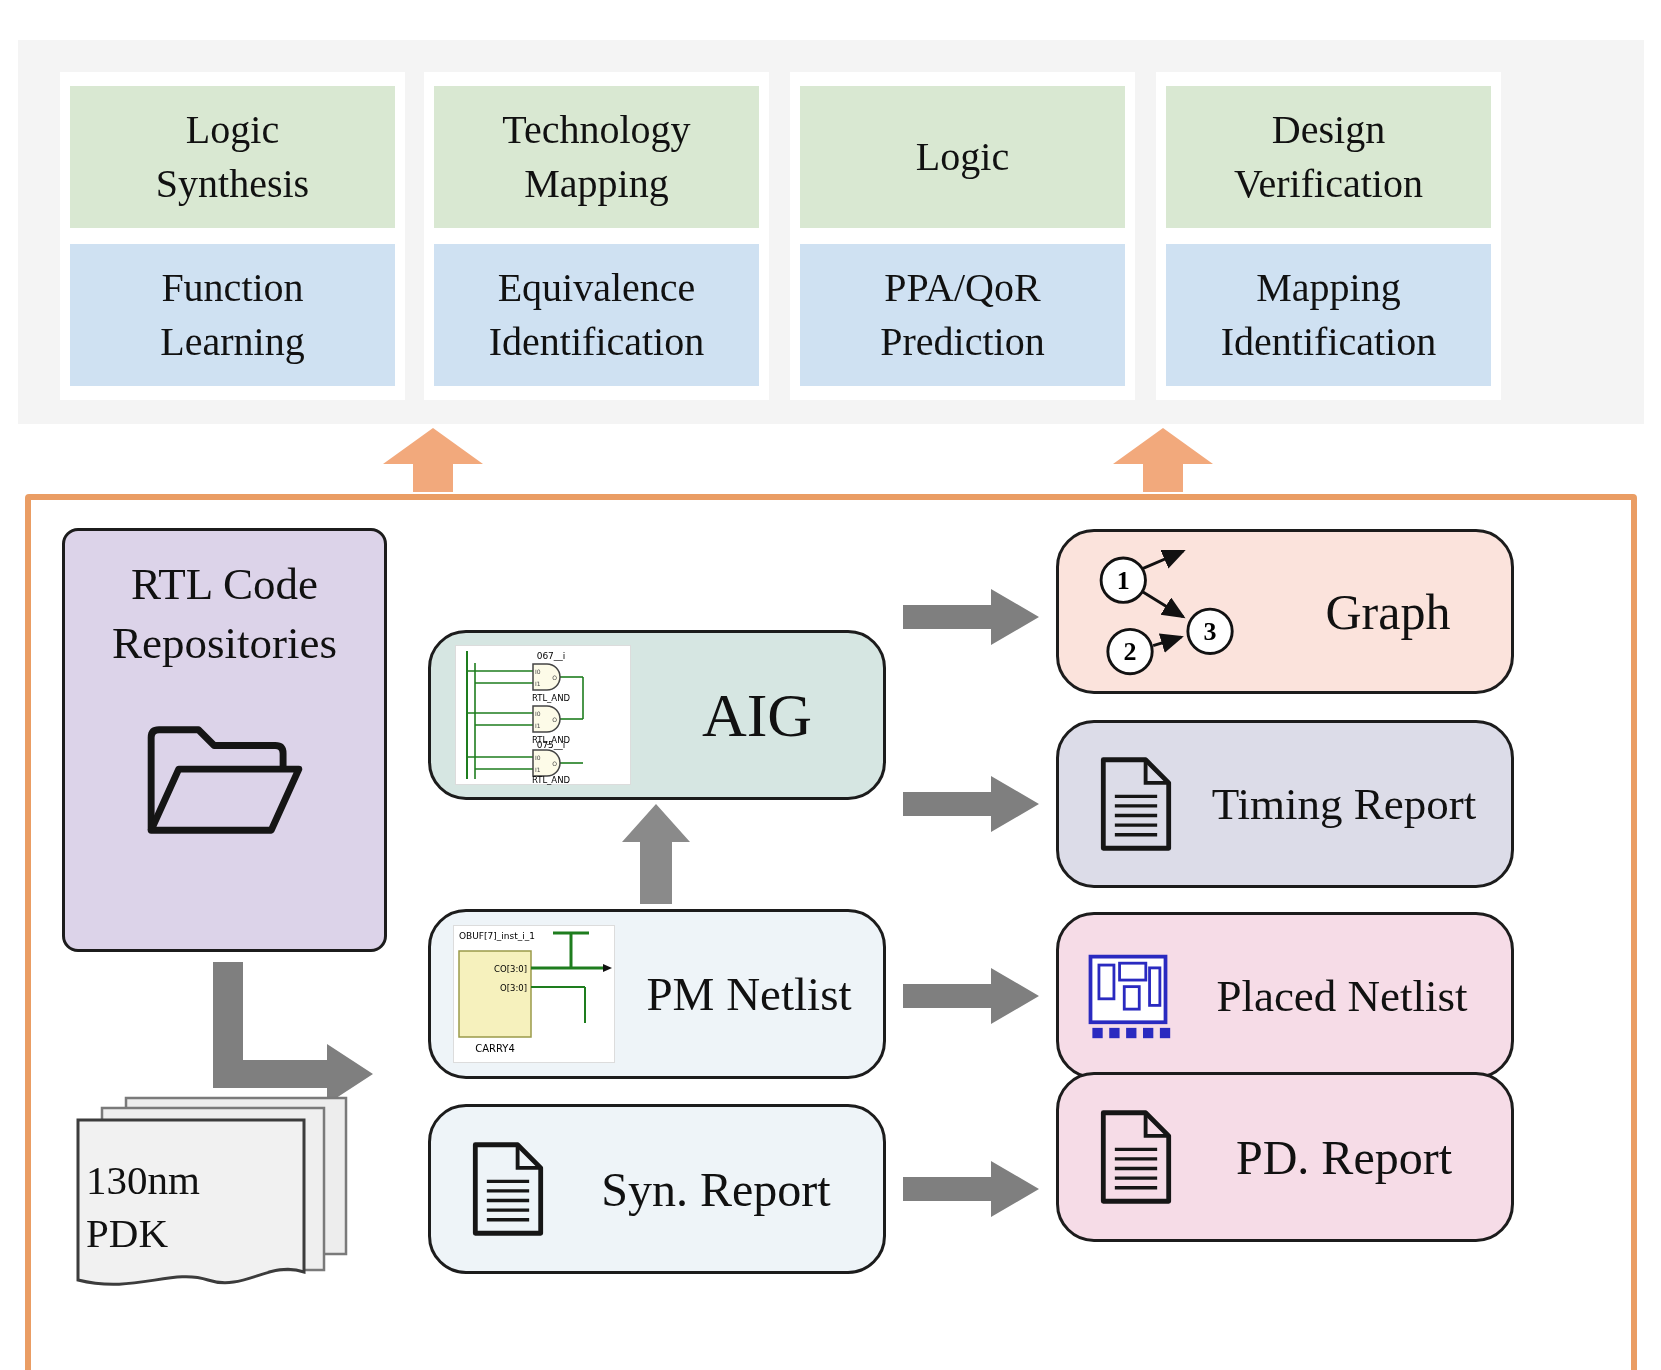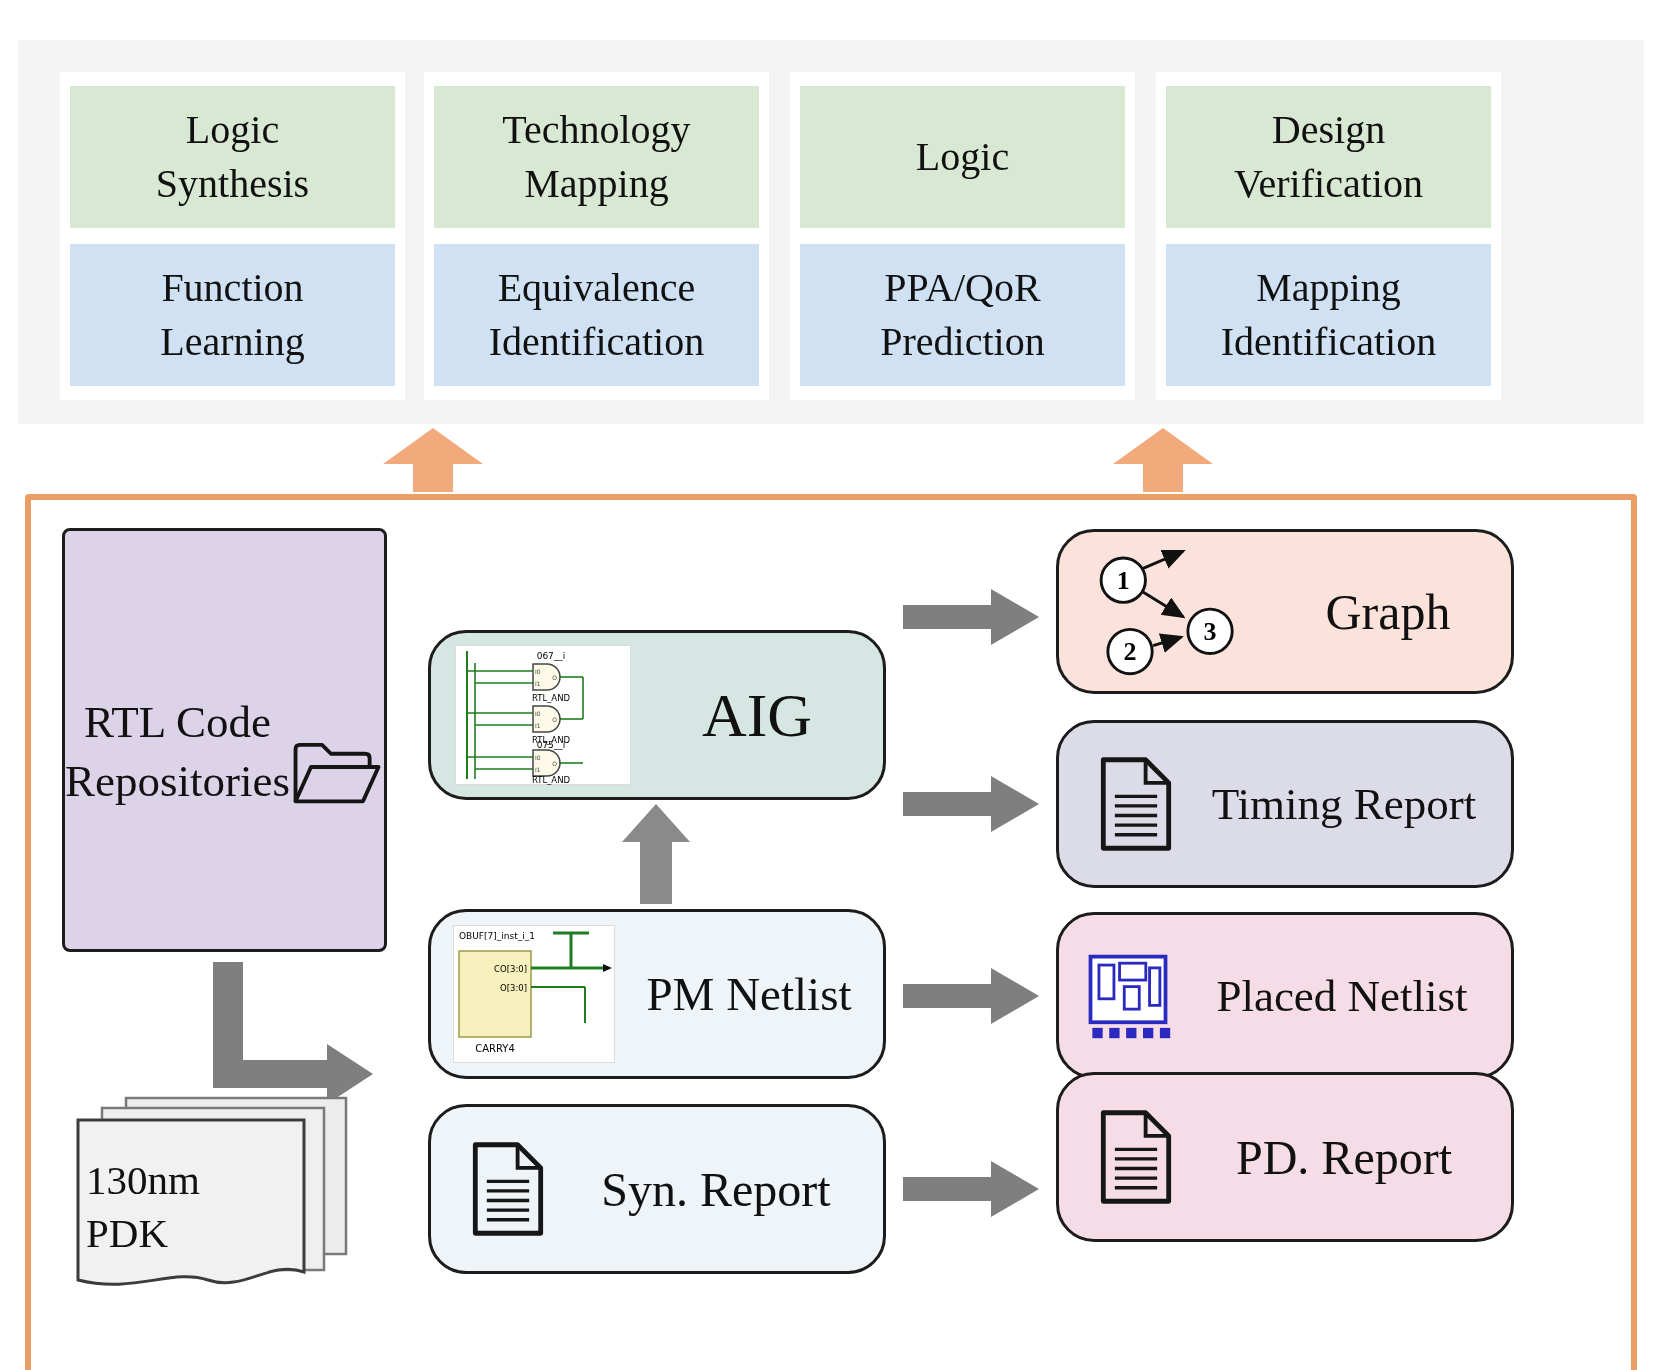--- a/index.html
+++ b/index.html
@@ -16,21 +16,21 @@
   .tbox.blue{top:172px;height:142px;background:var(--blue-box);}
 
   
   .pipeline-frame{position:absolute;left:25px;top:462px;width:1612px;height:884px;box-sizing:border-box;
                   border:6px solid var(--frame-orange);border-radius:4px;background:#fff;}
 
   .card{position:absolute;box-sizing:border-box;border:3.5px solid #1c1c1c;border-radius:38px;
         display:flex;align-items:center;}
   .card-label{flex:1;text-align:center;}
 
-  .rtl-card{justify-content:flex-start;padding-top:24px;border-radius:8px;}
+  .rtl-card{flex-direction:column;justify-content:flex-start;padding-top:24px;border-radius:16px;}
   .rtl-text{font-size:45px;line-height:1.32;text-align:center;}
 
   .pdk-text{position:absolute;font-size:41px;line-height:1.3;}
   svg text{font-family:"DejaVu Sans",sans-serif;}
   svg text.serif{font-family:"Liberation Serif",serif;}
 </style>
 </head>
 <body>
 
 <div class="stage">

